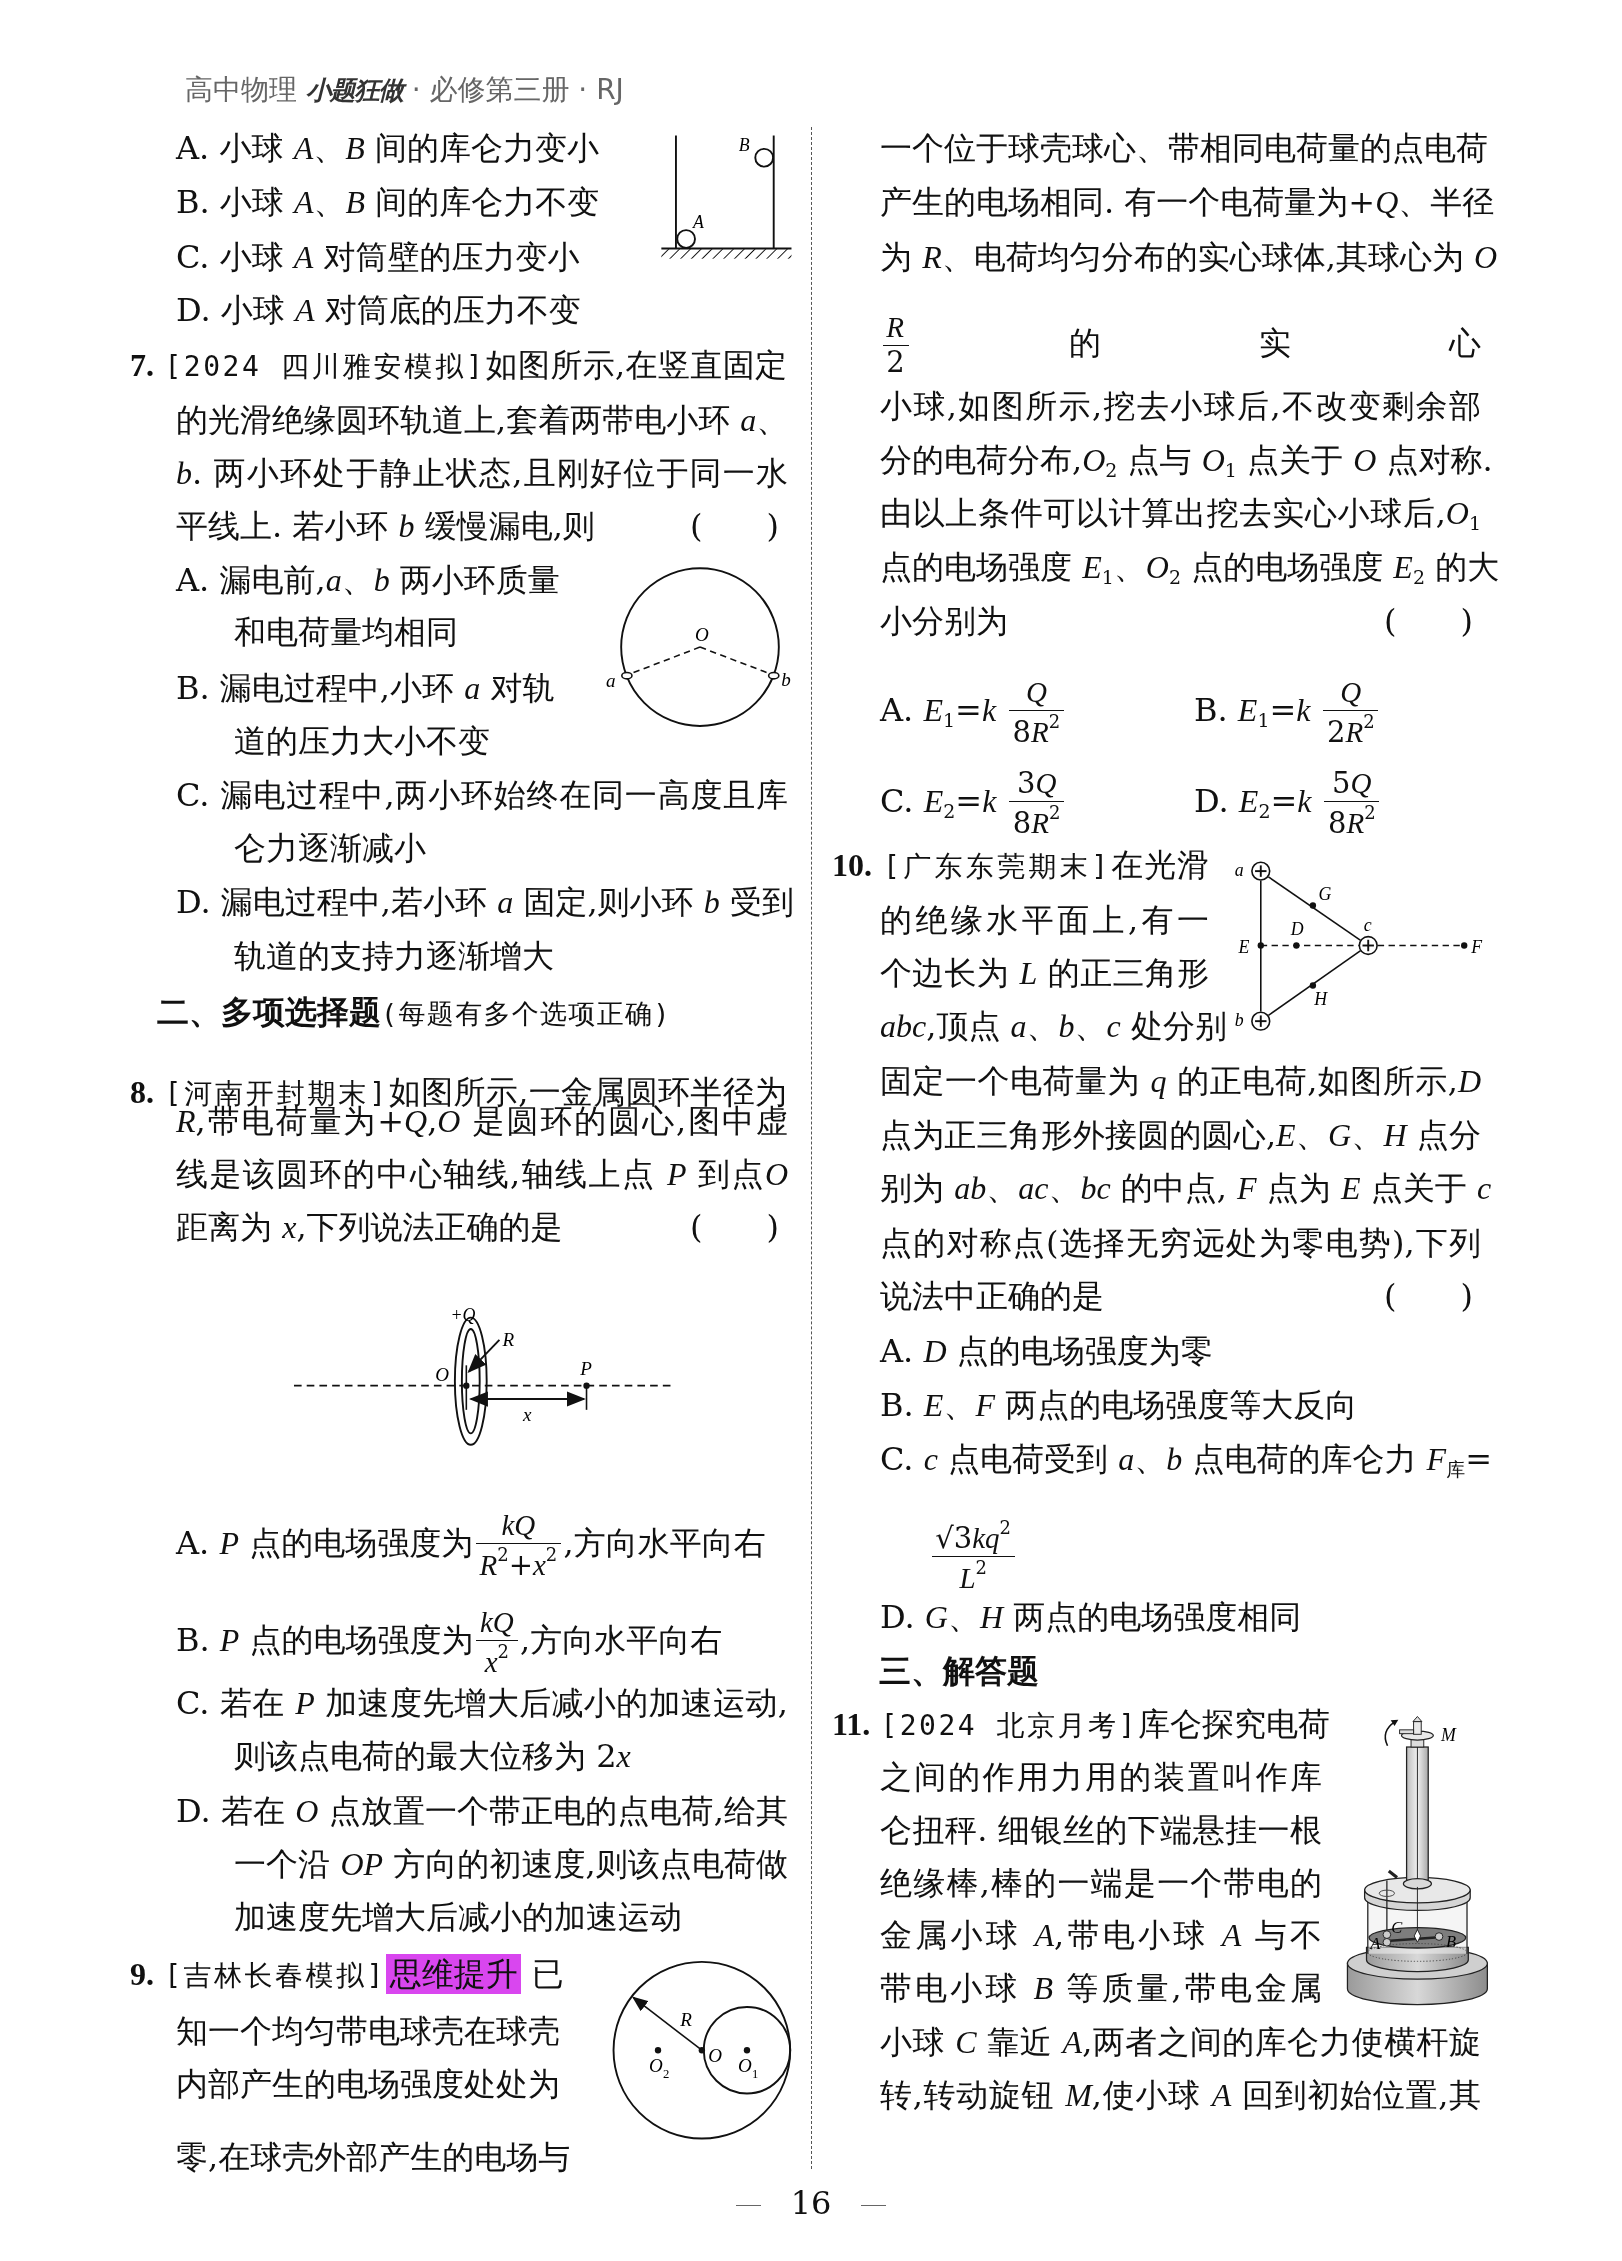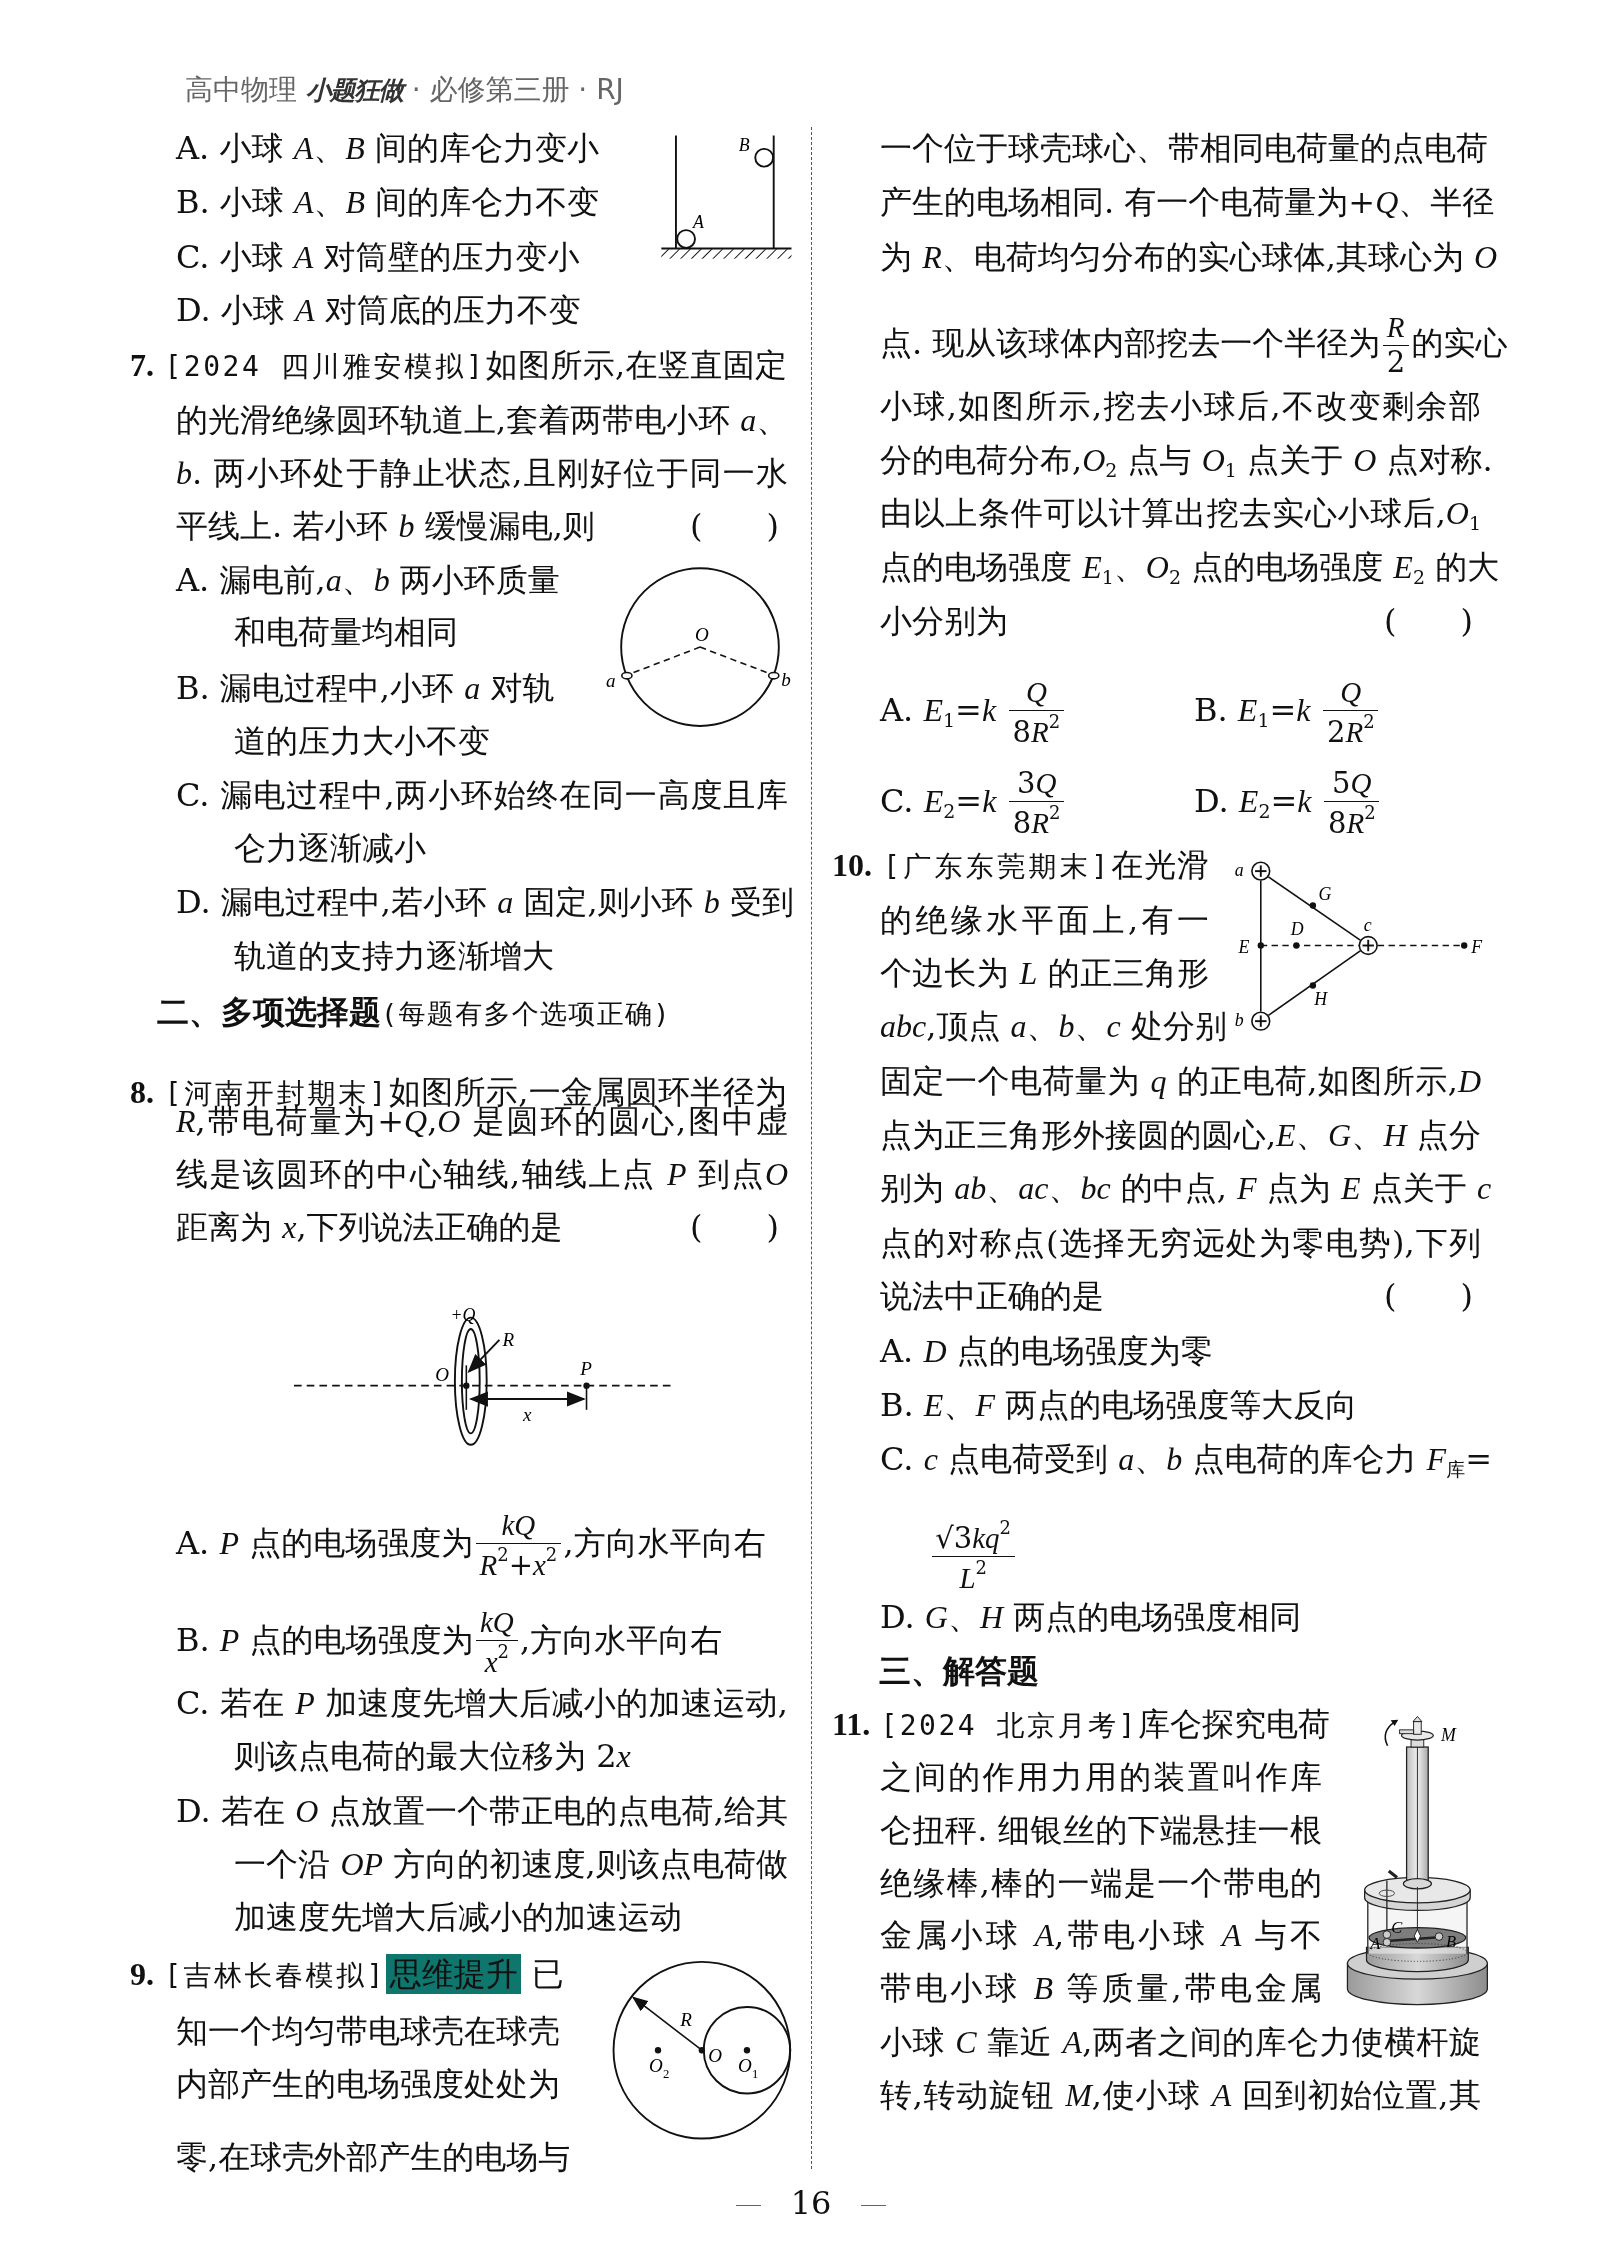--- a/index.html
+++ b/index.html
@@ -8,21 +8,21 @@
   .line { position:absolute; white-space:nowrap; font-size:32px; line-height:38px; height:38px; }
   .line.justify { text-align:justify; text-align-last:justify; }
   .i { font-style:italic; font-family:"Liberation Serif","DejaVu Serif",serif; }
   .sub { font-size:19px; vertical-align:-6.4px; }
   .sup { font-size:18px; vertical-align:14px; }
   .frac { display:inline-block; vertical-align:middle; text-align:center; margin:0 2.5px; line-height:1; }
   .frac .num { display:block; padding:0 3.8px 2.5px; font-size:29px; }
   .frac .den { display:block; border-top:1.9px solid #111; padding:2.5px 3.8px 0; font-size:29px; }
   .qnum { font-weight:bold; font-family:"Liberation Serif",serif; }
   .src { letter-spacing:2.5px; font-family:"DejaVu Sans Mono","Liberation Mono",monospace; font-size:28px; }
-  .tag { background:#0f766e; padding:1.3px 3.8px; }
+  .tag { background:#d946ef; padding:1.3px 3.8px; }
   .bold { font-weight:bold; font-family:"DejaVu Sans","Liberation Sans",sans-serif;margin-left:27px; }
   .small { font-size:27px; font-family:"DejaVu Sans Mono","Liberation Mono",monospace; letter-spacing:1.3px; }
   .paren { position:absolute; font-size:32px; line-height:38px; }
   #header { position:absolute; left:185px; top:71px; font-family:"DejaVu Sans","Liberation Sans",sans-serif;
             font-size:28px; color:#666; white-space:nowrap; }
   #header .brand { font-weight:bold; color:#333; font-size:25.5px; letter-spacing:-1.3px; font-style:italic; }
   #divider { position:absolute; left:811px; top:127px; height:2042px; border-left:1.9px dashed #555; }
   #pagenum { position:absolute; left:0; width:1622px; top:2184px; text-align:center; font-size:32px; }
   #pagenum .dash { display:inline-block; width:25.5px; border-top:1.9px solid #666; vertical-align:middle; margin:0 19px; }
   svg.fig { position:absolute; overflow:visible; }
@@ -73,21 +73,21 @@
     <div class="line justify" style="left: 176px; top: 1792px; width: 612px;"><span>D.  若在 </span><span class="i">O</span><span> 点放置一个带正电的点电荷,给其</span></div>
     <div class="line justify" style="left: 234px; top: 1845px; width: 554px;"><span>一个沿 </span><span class="i">OP</span><span> 方向的初速度,则该点电荷做</span></div>
     <div class="line" style="left: 234px; top: 1898px;"><span>加速度先增大后减小的加速运动</span></div>
     <div class="line" style="left: 130px; top: 1955px;"><span class="qnum">9.</span><span> </span><span class="src">[吉林长春模拟]</span><span class="tag">思维提升</span><span> 已</span></div>
     <div class="line" style="left: 176px; top: 2012px;"><span>知一个均匀带电球壳在球壳</span></div>
     <div class="line" style="left: 176px; top: 2065px;"><span>内部产生的电场强度处处为</span></div>
     <div class="line" style="left: 176px; top: 2119px; margin-top: 19px;"><span>零,在球壳外部产生的电场与</span></div>
     <div class="line justify" style="left: 880px; top: 129px; width: 601px;"><span>一个位于球壳球心、带相同电荷量的点电荷</span></div>
     <div class="line justify" style="left: 880px; top: 183px; width: 601px;"><span>产生的电场相同. 有一个电荷量为+</span><span class="i">Q</span><span>、半径</span></div>
     <div class="line justify" style="left: 880px; top: 238px; width: 601px;"><span>为 </span><span class="i">R</span><span>、电荷均匀分布的实心球体,其球心为 </span><span class="i">O</span></div>
-    <div class="line justify" style="left: 880px; top: 313px; width: 601px;"><span>点. 现从该球体内部挖去一个半径为</span><span class="frac"><span class="num"><span class="i">R</span></span><span class="den"><span>2</span></span></span><span>的实心</span></div>
+    <div class="line justify" style="left: 880px; top: 313px; width: 601px;"><span class="frac"><span class="num"><span class="i">R</span></span><span class="den"><span>2</span></span></span><span>的实心</span></div>
     <div class="line justify" style="left: 880px; top: 387px; width: 601px;"><span>小球,如图所示,挖去小球后,不改变剩余部</span></div>
     <div class="line justify" style="left: 880px; top: 441px; width: 601px;"><span>分的电荷分布,</span><span class="i">O</span><span class="sub">2</span><span> 点与 </span><span class="i">O</span><span class="sub">1</span><span> 点关于 </span><span class="i">O</span><span> 点对称.</span></div>
     <div class="line justify" style="left: 880px; top: 494px; width: 601px;"><span>由以上条件可以计算出挖去实心小球后,</span><span class="i">O</span><span class="sub">1</span></div>
     <div class="line justify" style="left: 880px; top: 548px; width: 601px;"><span>点的电场强度 </span><span class="i">E</span><span class="sub">1</span><span>、</span><span class="i">O</span><span class="sub">2</span><span> 点的电场强度 </span><span class="i">E</span><span class="sub">2</span><span> 的大</span></div>
     <div class="line" style="left: 880px; top: 602px;"><span>小分别为</span></div>
     <div class="paren" style="left: 1384px; top: 602px;">(　　)</div>
     <div class="line" style="left: 880px; top: 678px;"><span>A.  </span><span class="i">E</span><span class="sub">1</span><span>=</span><span class="i">k</span><span> </span><span class="frac"><span class="num"><span class="i">Q</span></span><span class="den"><span>8</span><span class="i">R</span><span class="sup">2</span></span></span></div>
     <div class="line" style="left: 1194px; top: 678px;"><span>B.  </span><span class="i">E</span><span class="sub">1</span><span>=</span><span class="i">k</span><span> </span><span class="frac"><span class="num"><span class="i">Q</span></span><span class="den"><span>2</span><span class="i">R</span><span class="sup">2</span></span></span></div>
     <div class="line" style="left: 880px; top: 769px;"><span>C.  </span><span class="i">E</span><span class="sub">2</span><span>=</span><span class="i">k</span><span> </span><span class="frac"><span class="num"><span>3</span><span class="i">Q</span></span><span class="den"><span>8</span><span class="i">R</span><span class="sup">2</span></span></span></div>
     <div class="line" style="left: 1194px; top: 769px;"><span>D.  </span><span class="i">E</span><span class="sub">2</span><span>=</span><span class="i">k</span><span> </span><span class="frac"><span class="num"><span>5</span><span class="i">Q</span></span><span class="den"><span>8</span><span class="i">R</span><span class="sup">2</span></span></span></div>

